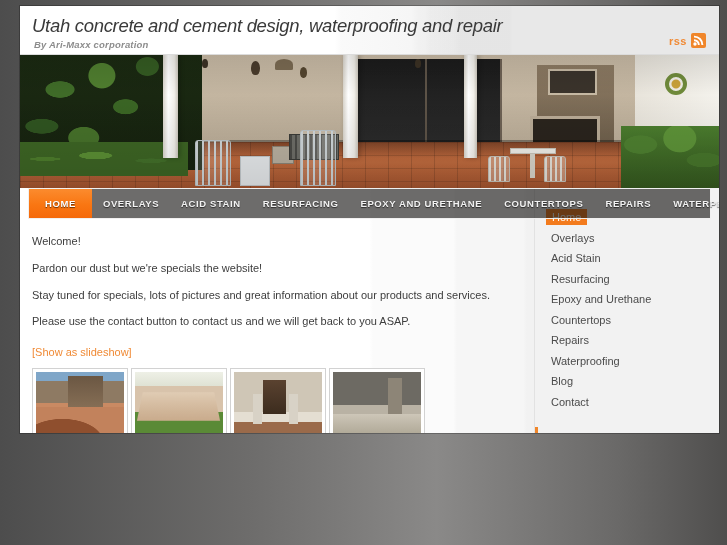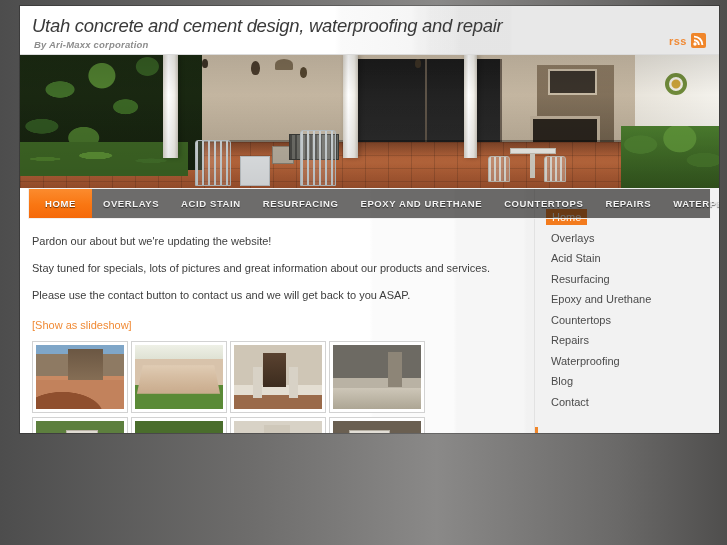--- a/index.html
+++ b/index.html
@@ -542,21 +542,22 @@
         <div class="nav-item">COUNTERTOPS</div>
         <div class="nav-item">REPAIRS</div>
         <div class="nav-item">WATERPROOFING</div>
       </div>
 
     <div id="body-region">
 
       <div id="content">
         <h1 class="page-title">Home</h1>
         <div>
-          <p class="para">Pardon our about but we're updating the website!</p>
+          <p class="para">Welcome!</p>
+          <p class="para">Pardon our dust but we're specials the website!</p>
           <p class="para">Stay tuned for specials, lots of pictures and great information about our products and services.</p>
           <p class="para">Please use the contact button to contact us and we will get back to you ASAP.</p>
         </div>
         <span class="slideshow-link">[Show as slideshow]</span>
 
         <div class="gallery">
           <div class="thumb t1">
               <div class="img"></div>
             </div>
           <div class="thumb t2">

